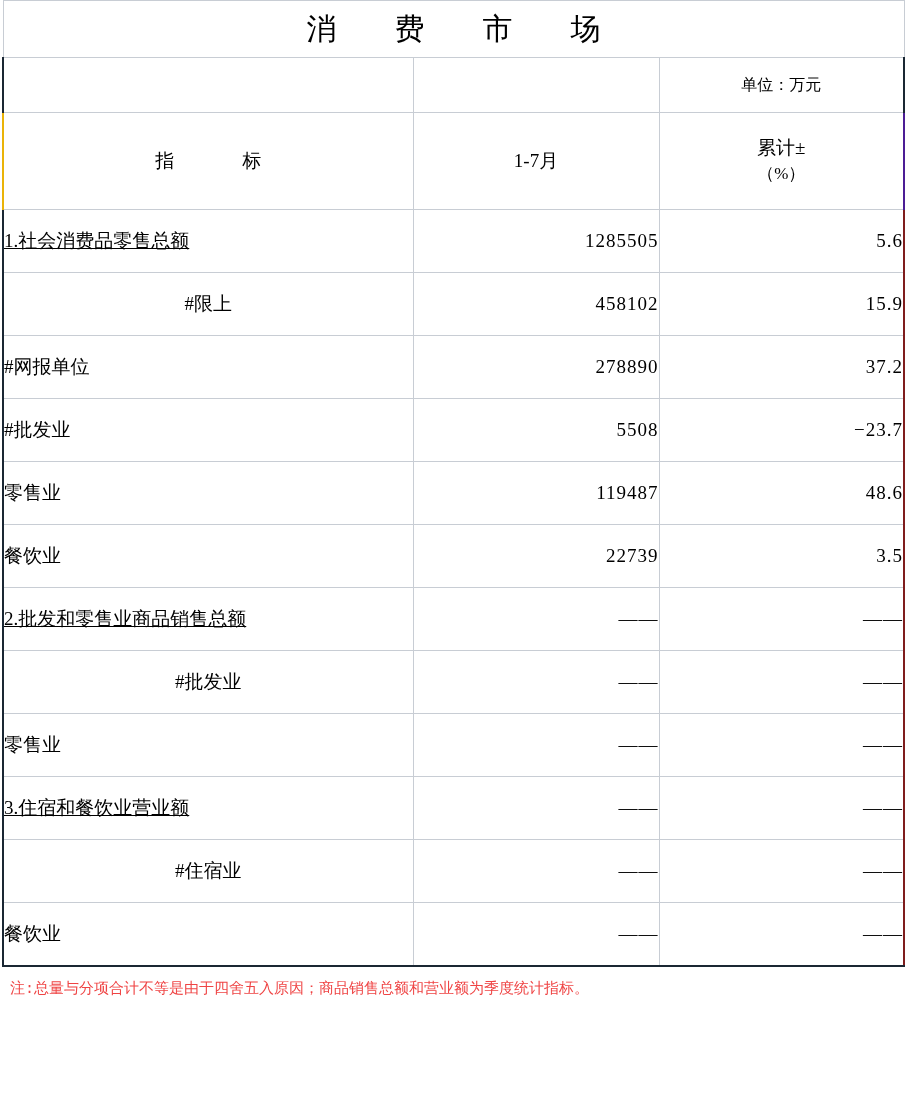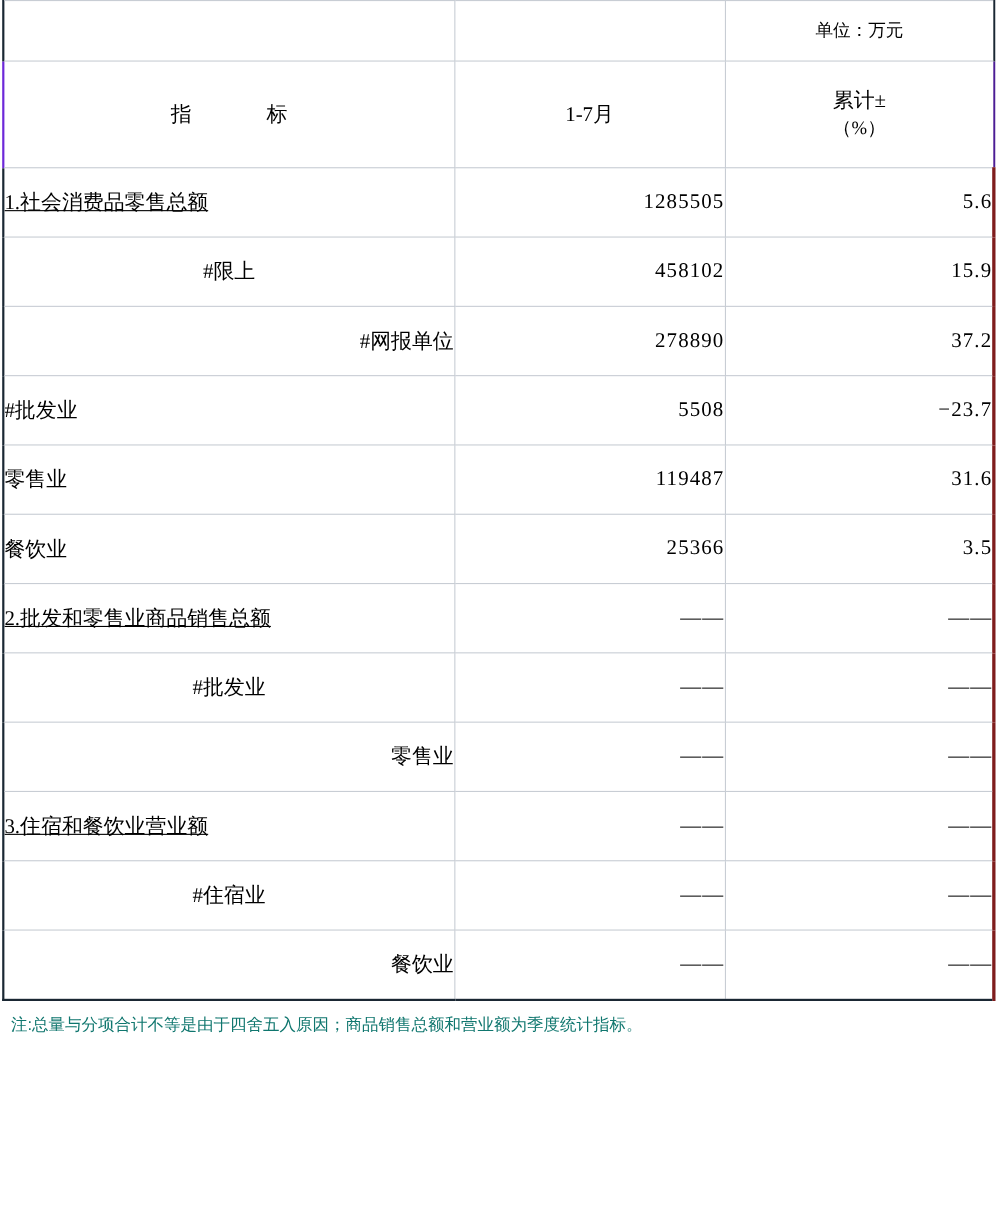--- a/index.html
+++ b/index.html
@@ -57,70 +57,75 @@
   .unit-cell {
     text-align: center;
     font-size: 16px;
   }
   .head-row td {
     height: 96px;
     border-bottom: 1px solid #1a2733;
     text-align: center;
     font-size: 19px;
   }
-  .head-row td.left-edge { border-left: 2px solid #6d28d9; }
+  .head-row td.left-edge { border-left: 2px solid #eab308; }
   .head-row td.right-edge { border-right: 2px solid #4c1d95; }
   .head-ind {
     letter-spacing: 10px;
     padding-left: 10px;
   }
   .head-sub {
     font-size: 17px;
     line-height: 1.5;
   }
   tr.data td {
     height: 62px;
     font-size: 19px;
   }
   tr.data td.left-edge { border-left: 2px solid #1a2733; }
-  tr.data td.right-edge { border-right: 4px solid #7f1d1d; }
+  tr.data td.right-edge { border-right: 2px solid #7f1d1d; }
   tr.data:last-of-type td { border-bottom: 2px solid #1a2733; }
   .c-label {
     text-align: left;
     white-space: nowrap;
     overflow: hidden;
   }
   .c-num {
     text-align: right;
     padding-right: 10px;
     font-family: "Liberation Serif", "DejaVu Serif", serif;
     letter-spacing: 1px;
   }
   .ind0 { padding-left: 8px; text-decoration: underline; }
   .ind1 { padding-left: 34px; text-align: center; }
-  .ind2 { padding-left: 55px; text-align: right; }
+  .ind2 { padding-left: 55px; }
   .ind3 { padding-left: 78px; }
   .note {
     margin: 12px 0 0 8px;
     font-size: 15px;
-    color: #0f766e;
-    font-family: Liberation Sans, sans-serif;
+    color: #ef4444;
+    font-family: Liberation Mono, monospace;
   }
 </style>
 </head>
 <body>
 
 <div class="page">
   <table class="sheet">
     <colgroup>
       <col style="width:410px">
       <col style="width:246px">
       <col style="width:245px">
     </colgroup>
     <tbody>
+      <tr class="title-row">
+        <td colspan="3">
+          <span class="title-text">消　费　市　场</span>
+        </td>
+      </tr>
       <tr class="unit-row">
         <td class="left-edge"></td>
         <td></td>
         <td class="right-edge unit-cell">单位：万元</td>
       </tr>
       <tr class="head-row">
         <td class="left-edge">
           <span class="head-ind">指　　标</span>
         </td>
         <td>
@@ -148,25 +153,25 @@
         <td class="right-edge c-num">37.2</td>
       </tr>
       <tr class="data">
         <td class="left-edge c-label ind3">#批发业</td>
         <td class="c-num">5508</td>
         <td class="right-edge c-num">−23.7</td>
       </tr>
       <tr class="data">
         <td class="left-edge c-label ind3">零售业</td>
         <td class="c-num">119487</td>
-        <td class="right-edge c-num">31.6</td>
+        <td class="right-edge c-num">48.6</td>
       </tr>
       <tr class="data">
         <td class="left-edge c-label ind3">餐饮业</td>
-        <td class="c-num">25366</td>
+        <td class="c-num">22739</td>
         <td class="right-edge c-num">3.5</td>
       </tr>
       <tr class="data">
         <td class="left-edge c-label ind0">2.批发和零售业商品销售总额</td>
         <td class="c-num">——</td>
         <td class="right-edge c-num">——</td>
       </tr>
       <tr class="data">
         <td class="left-edge c-label ind1">#批发业</td>
         <td class="c-num">——</td>

